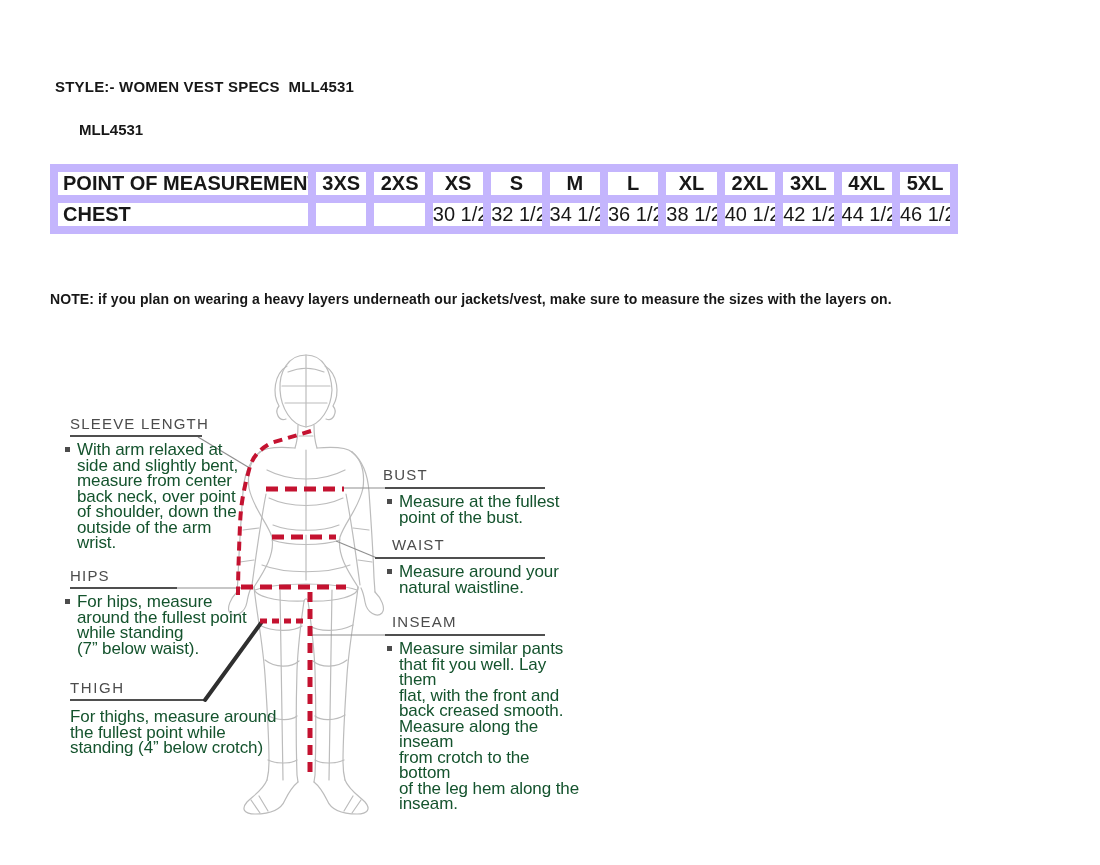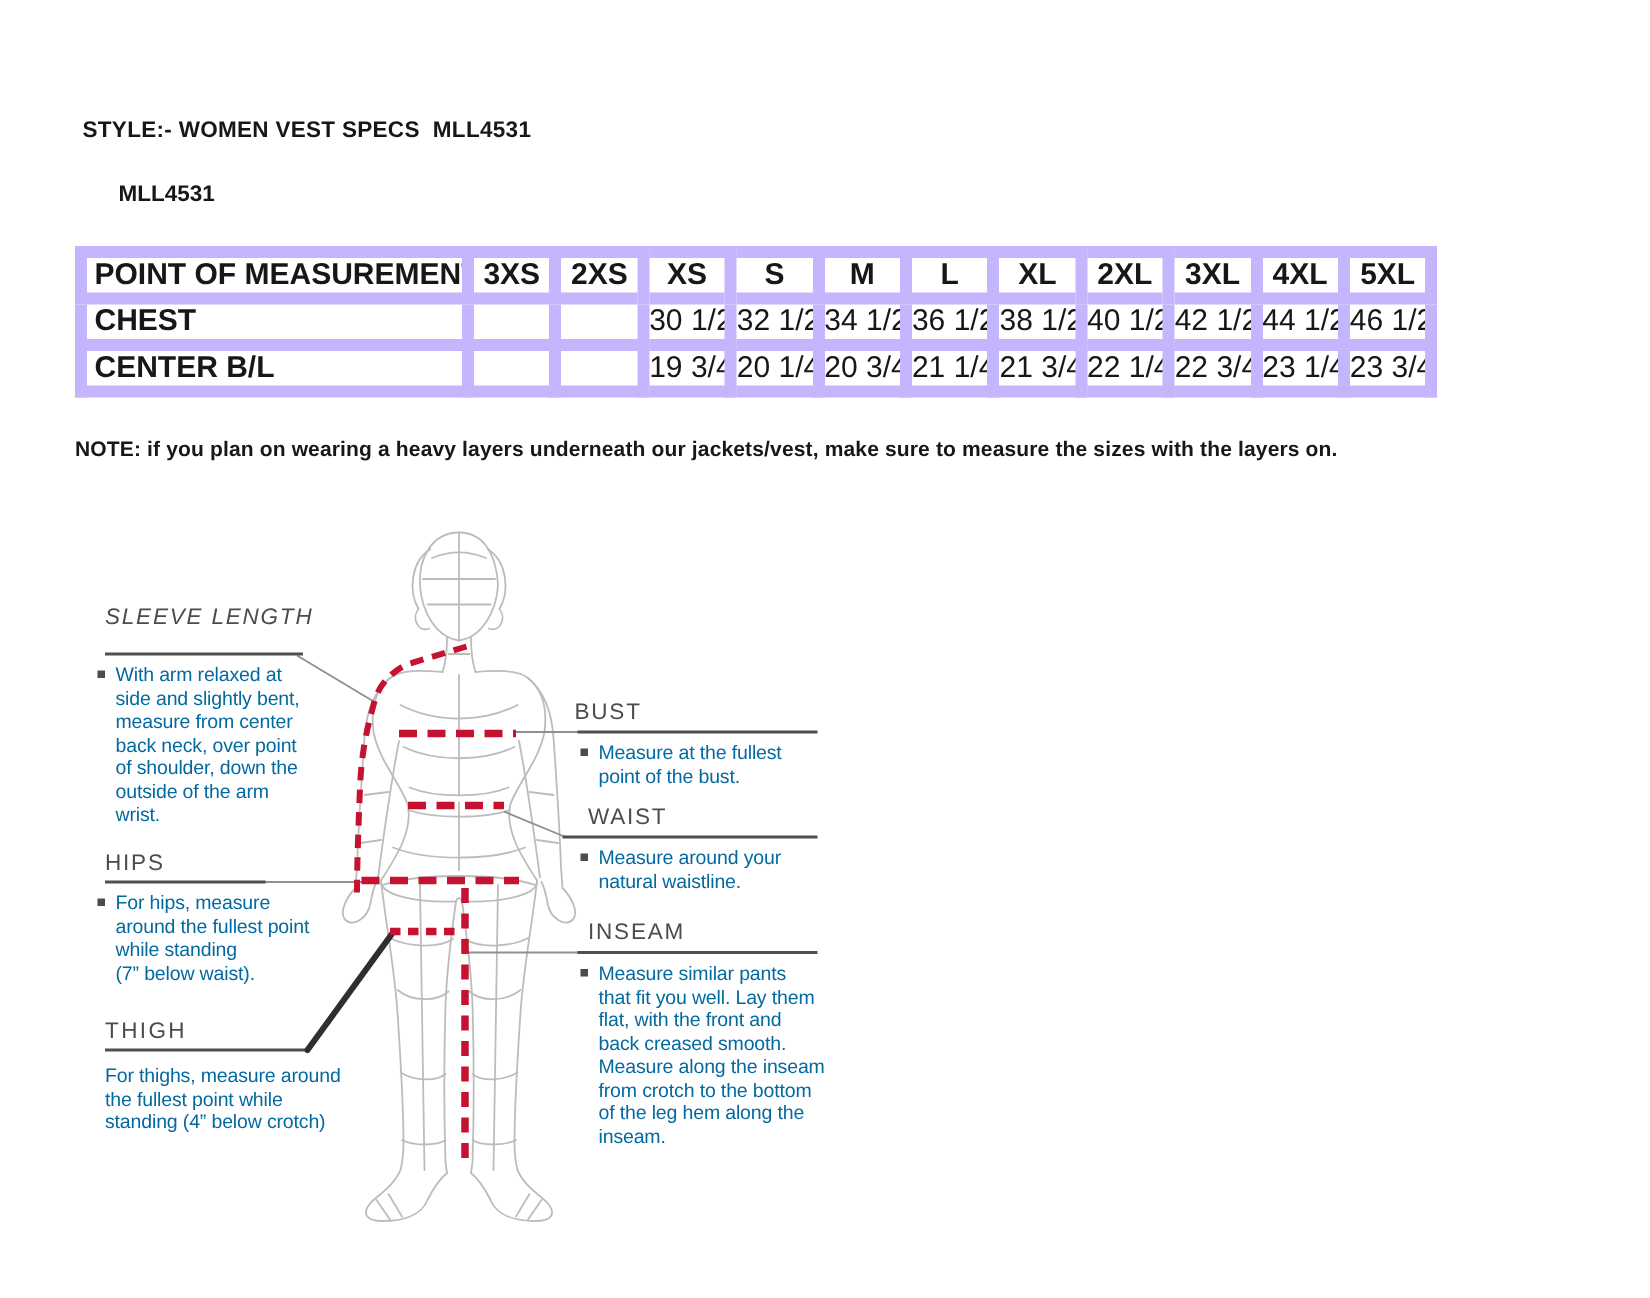--- a/index.html
+++ b/index.html
@@ -33,28 +33,28 @@
 
   
   .diagram { left:55px; top:330px; width:530px; height:485px; }
   .diagram svg { position:absolute; left:0; top:0; }
 
   .dg-head {
     position:absolute; font-size:15px; color:#4c4c4c; letter-spacing:1.2px;
     font-weight:400; white-space:pre;
   }
   .dg-desc {
-    position:absolute; font-size:13px; line-height:15.5px; color:#0369a1;
+    position:absolute; font-size:17px; line-height:15.5px; color:#14532d;
     white-space:pre-line; letter-spacing:-0.1px;
   }
   .dg-desc.bulleted::before {
     content:""; position:absolute; left:-12px; top:5px; width:5px; height:5px; background:#4c4c4c;
   }
 
-  .p-sleeve-h { left:15px;  top:73px;font-style:italic;  }
+  .p-sleeve-h { left:15px;  top:85px;  }
   .p-sleeve-d { left:22px;  top:112px; }
   .p-hips-h   { left:15px;  top:237px; }
   .p-hips-d   { left:22px;  top:264px; }
   .p-thigh-h  { left:15px;  top:349px; letter-spacing:1.6px; }
   .p-thigh-d  { left:15px;  top:379px; }
   .p-bust-h   { left:328px; top:136px; }
   .p-bust-d   { left:344px; top:164px; }
   .p-waist-h  { left:337px; top:206px;text-align:right; }
   .p-waist-d  { left:344px; top:234px; }
   .p-inseam-h { left:337px; top:283px; }
@@ -105,34 +105,20 @@
       <td>30 1/2</td>
       <td>32 1/2</td>
       <td>34 1/2</td>
       <td>36 1/2</td>
       <td>38 1/2</td>
       <td>40 1/2</td>
       <td>42 1/2</td>
       <td>44 1/2</td>
       <td>46 1/2</td>
     </tr>
-    <tr>
-      <td class="rowlabel">CENTER B/L</td>
-      <td></td>
-      <td></td>
-      <td>19 3/4</td>
-      <td>20 1/4</td>
-      <td>20 3/4</td>
-      <td>21 1/4</td>
-      <td>21 3/4</td>
-      <td>22 1/4</td>
-      <td>22 3/4</td>
-      <td>23 1/4</td>
-      <td>23 3/4</td>
-    </tr>
   </tbody>
 </table>
 
 <div class="abs note-line">NOTE: if you plan on wearing a heavy layers underneath our jackets/vest, make sure to measure the sizes with the layers on.</div>
 
 <div class="abs diagram">
 
   <svg width="530" height="485" viewBox="0 0 530 485">
 
     <g fill="none" stroke="#bcbcbc" stroke-width="1.2" stroke-linecap="round">

